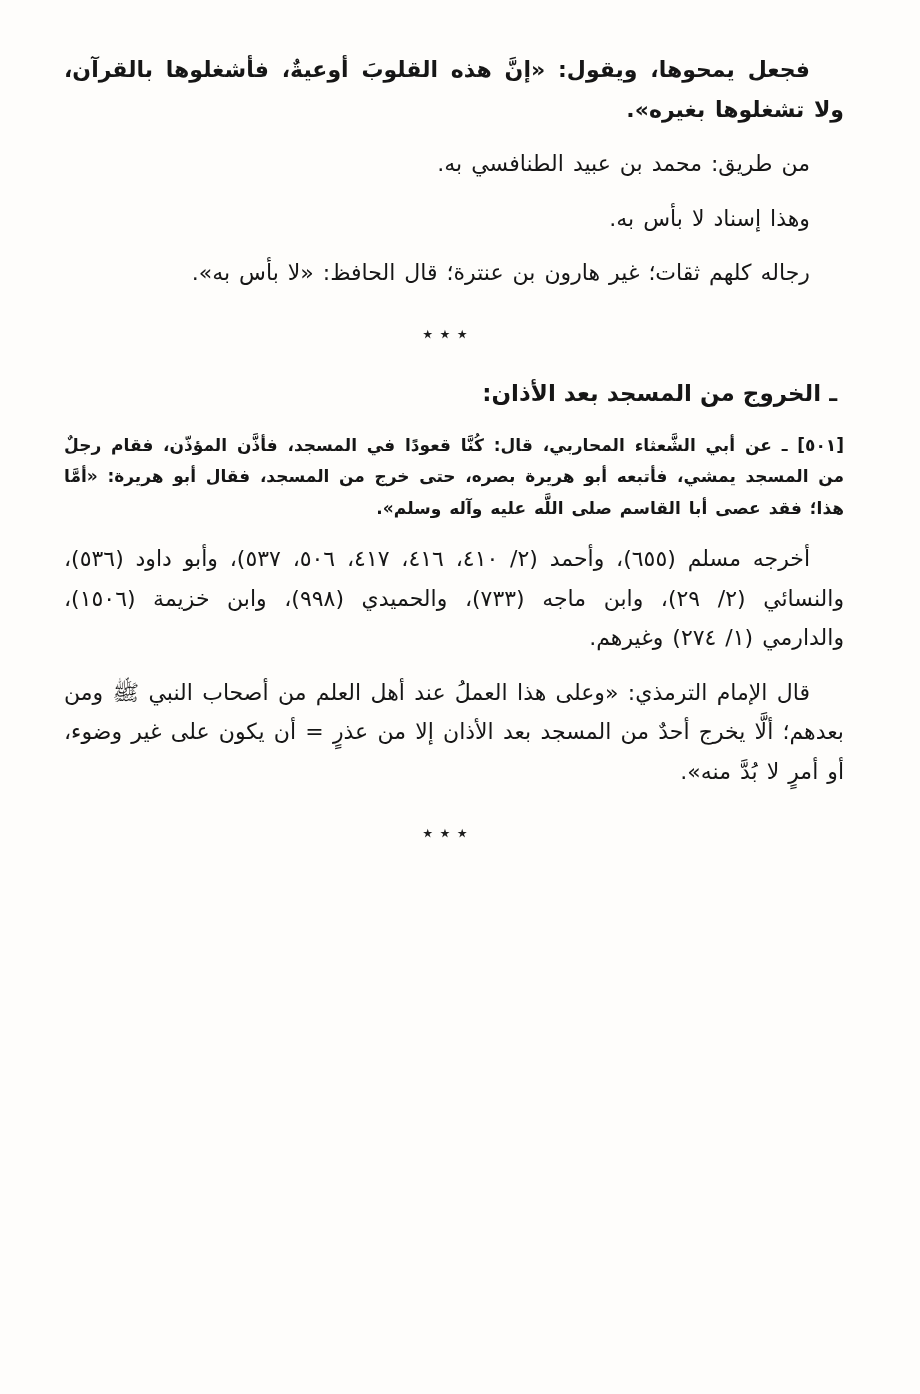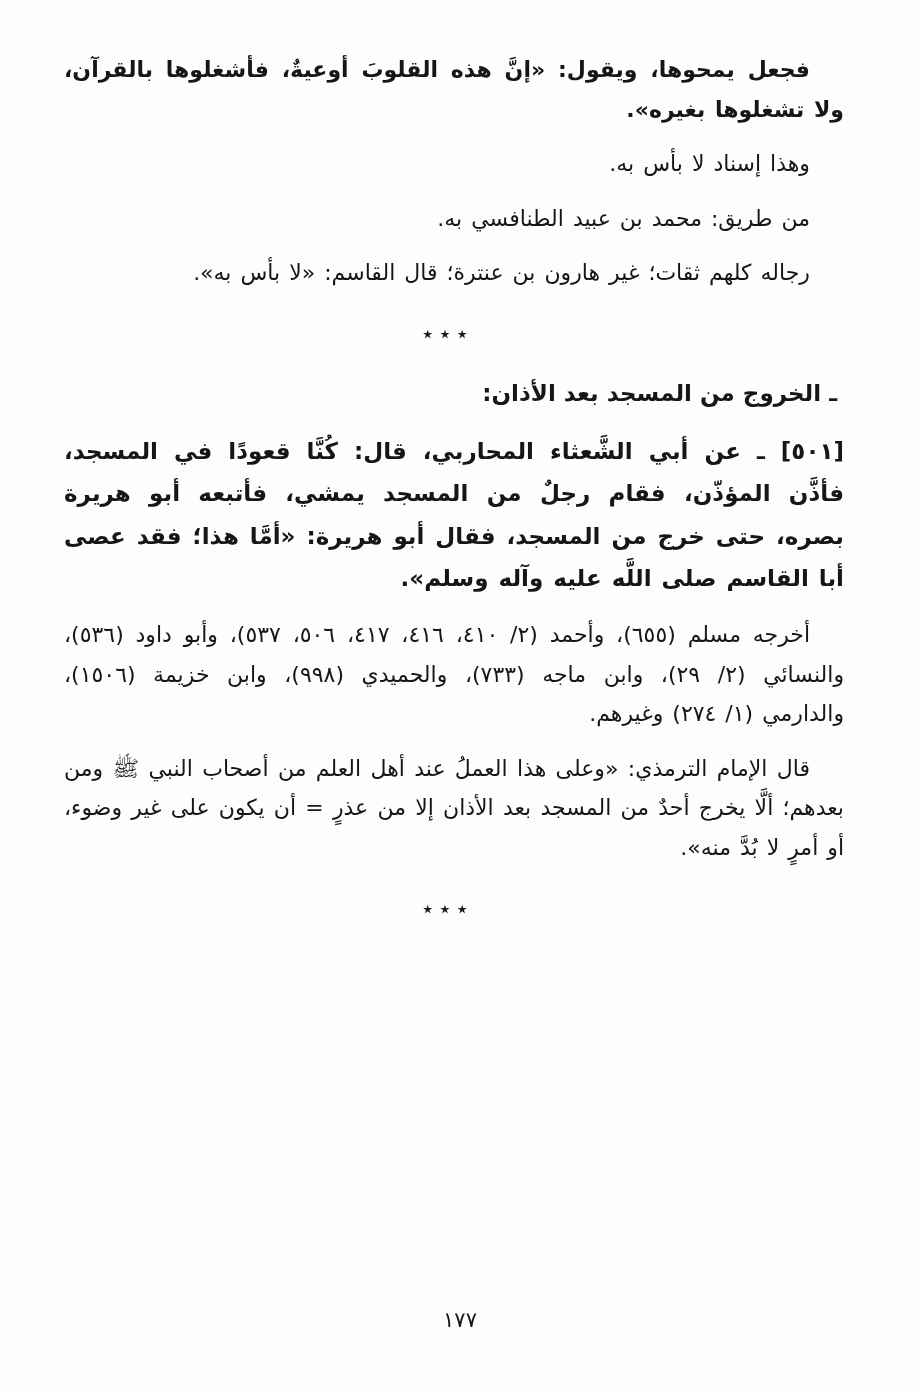--- a/index.html
+++ b/index.html
@@ -29,21 +29,21 @@
     word-spacing: 2px;
   }
 
   .indent { text-indent: 34px; }
 
   .bold { font-weight: bold; }
 
   .lead-bold { font-weight: bold; }
 
   .hadith {
-    font-size: 23px;
+    font-size: 17px;
     font-weight: bold;
     line-height: 1.85;
   }
 
   .heading {
     font-size: 23px;
     font-weight: bold;
     margin: 30px 7px 18px 0;
     line-height: 1.6;
   }
@@ -71,35 +71,34 @@
 <body>
 
 <div class="page">
 
   <main>
 
     <p class="para bold indent">فجعل يمحوها، ويقول: «إنَّ هذه القلوبَ أوعيةٌ، فأشغلوها بالقرآن، ولا تشغلوها بغيره».</p>
 
 
 
+    <p class="para indent">من طريق: محمد بن عبيد الطنافسي به.</p>
+
     <p class="para indent">وهذا إسناد لا بأس به.</p>
 
-    <p class="para indent">من طريق: محمد بن عبيد الطنافسي به.</p>
-
-    <p class="para indent">رجاله كلهم ثقات؛ غير هارون بن عنترة؛ قال القاسم: «لا بأس به».</p>
+    <p class="para indent">رجاله كلهم ثقات؛ غير هارون بن عنترة؛ قال الحافظ: «لا بأس به».</p>
 
     <div class="separator">٭ ٭ ٭</div>
 
     <h2 class="heading">ـ الخروج من المسجد بعد الأذان:</h2>
 
     <p class="para hadith">[٥٠١] ـ عن أبي الشَّعثاء المحاربي، قال: كُنَّا قعودًا في المسجد، فأذَّن المؤذّن، فقام رجلٌ من المسجد يمشي، فأتبعه أبو هريرة بصره، حتى خرج من المسجد، فقال أبو هريرة: «أمَّا هذا؛ فقد عصى أبا القاسم صلى اللَّه عليه وآله وسلم».</p>
 
     <p class="para indent">أخرجه مسلم (٦٥٥)، وأحمد (٢/ ٤١٠، ٤١٦، ٤١٧، ٥٠٦، ٥٣٧)، وأبو داود (٥٣٦)، والنسائي (٢/ ٢٩)، وابن ماجه (٧٣٣)، والحميدي (٩٩٨)، وابن خزيمة (١٥٠٦)، والدارمي (١/ ٢٧٤) وغيرهم.</p>
 
     <p class="para indent">قال الإمام الترمذي: «وعلى هذا العملُ عند أهل العلم من أصحاب النبي ﷺ ومن بعدهم؛ ألَّا يخرج أحدٌ من المسجد بعد الأذان إلا من عذرٍ = أن يكون على غير وضوء، أو أمرٍ لا بُدَّ منه».</p>
 
     <div class="separator">٭ ٭ ٭</div>
 
   </main>
 
-  <div class="page-number">١٧٧</div>
 
 </div>
 
 </body></html>

